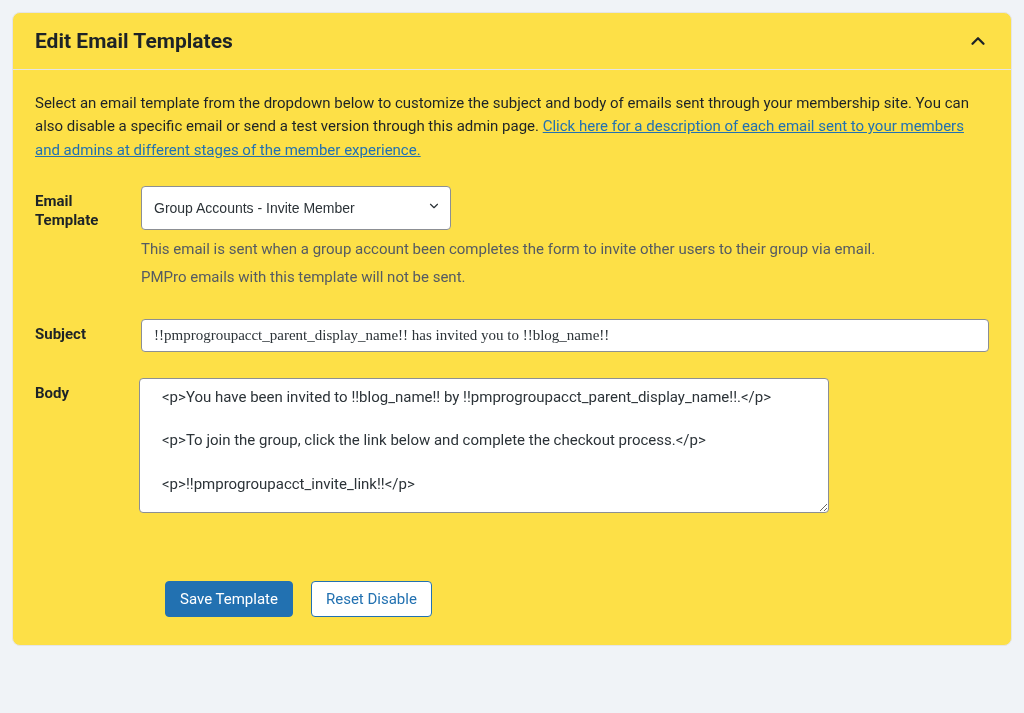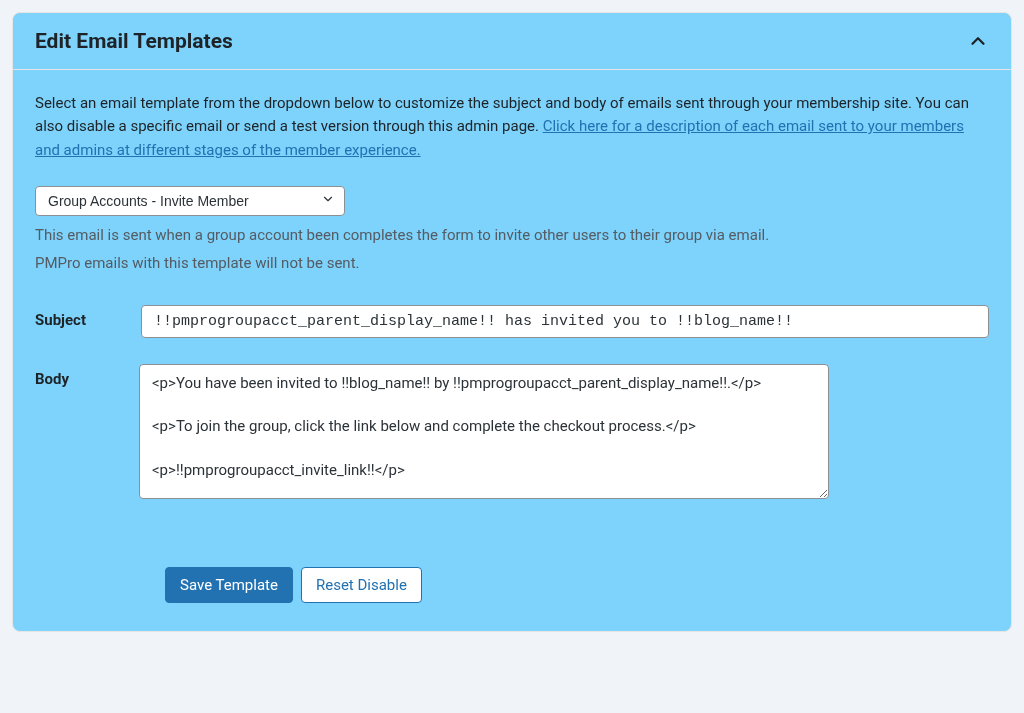--- a/index.html
+++ b/index.html
@@ -4,21 +4,21 @@
   <style>
     * { box-sizing: border-box; margin: 0; padding: 0; }
     body {
       font-family: -apple-system, BlinkMacSystemFont, "Segoe UI", Roboto, sans-serif;
       background: #f0f3f7;
       padding: 12px;
       font-size: 15px;
       color: #1d2327;
     }
     .panel {
-      background: #7dd3fc;
+      background: #fde047;
       border: 1px solid #e5e5e5;
       border-radius: 8px;
       overflow: hidden;
     }
     .panel-header {
       display: flex;
       justify-content: space-between;
       align-items: center;
       padding: 16px 22px;
       border-bottom: 1px solid #e5e5e5;
@@ -66,21 +66,21 @@
     .select-wrap select {
       width: 100%;
       padding: 6px 32px 6px 12px;
       font-size: 14px;
       border: 1px solid #8c8f94;
       border-radius: 4px;
       background: #fff;
       appearance: none;
       -webkit-appearance: none;
       color: #2c3338;
-      height: 30px;
+      height: 44px;
     }
     .select-wrap .caret {
       position: absolute;
       right: 10px;
       top: 50%;
       transform: translateY(-50%);
       pointer-events: none;
       color: #2c3338;
     }
     .helper-text {
@@ -111,39 +111,39 @@
       cursor: pointer;
     }
     .text-input {
       width: 100%;
       padding: 7px 12px;
       font-size: 15px;
       border: 1px solid #8c8f94;
       border-radius: 4px;
       background: #fff;
       color: #2c3338;
-      font-family: Liberation Mono, monospace;
+      font-family: Liberation Serif, serif;
     }
     .textarea-input {
       width: 690px;
       max-width: 100%;
       height: 135px;
-      padding: 8px 12px;
+      padding: 8px 22px;
       font-size: 15px;
       border: 1px solid #8c8f94;
       border-radius: 4px;
       background: #fff;
       color: #2c3338;
       font-family: inherit;
       line-height: 1.45;
       resize: both;
     }
     .button-row {
       display: flex;
-      gap: 8px;
+      gap: 18px;
       margin-top: 42px;
       padding-left: 24px;
     }
     .btn {
       display: inline-flex;
       align-items: center;
       padding: 8px 14px;
       font-size: 15px;
       border-radius: 4px;
       cursor: pointer;
@@ -175,20 +175,21 @@
     </span>
   </div>
 
   <div class="panel-body">
 
     <p class="intro-text">
       <span>Select an email template from the dropdown below to customize the subject and body of emails sent through your membership site. You can also disable a specific email or send a test version through this admin page. </span><a href="#">Click here for a description of each email sent to your members and admins at different stages of the member experience.</a>
     </p>
 
     <div class="form-row">
+      <div class="form-label">Email Template</div>
       <div class="form-control">
         <div class="select-wrap">
           <select>
             <option>Group Accounts - Invite Member</option>
           </select>
           <span class="caret">
             <svg width="14" height="14" viewBox="0 0 24 24" fill="none" stroke="currentColor" stroke-width="2" stroke-linecap="round" stroke-linejoin="round">
                 <polyline points="6 9 12 15 18 9"></polyline>
               </svg>
           </span>

